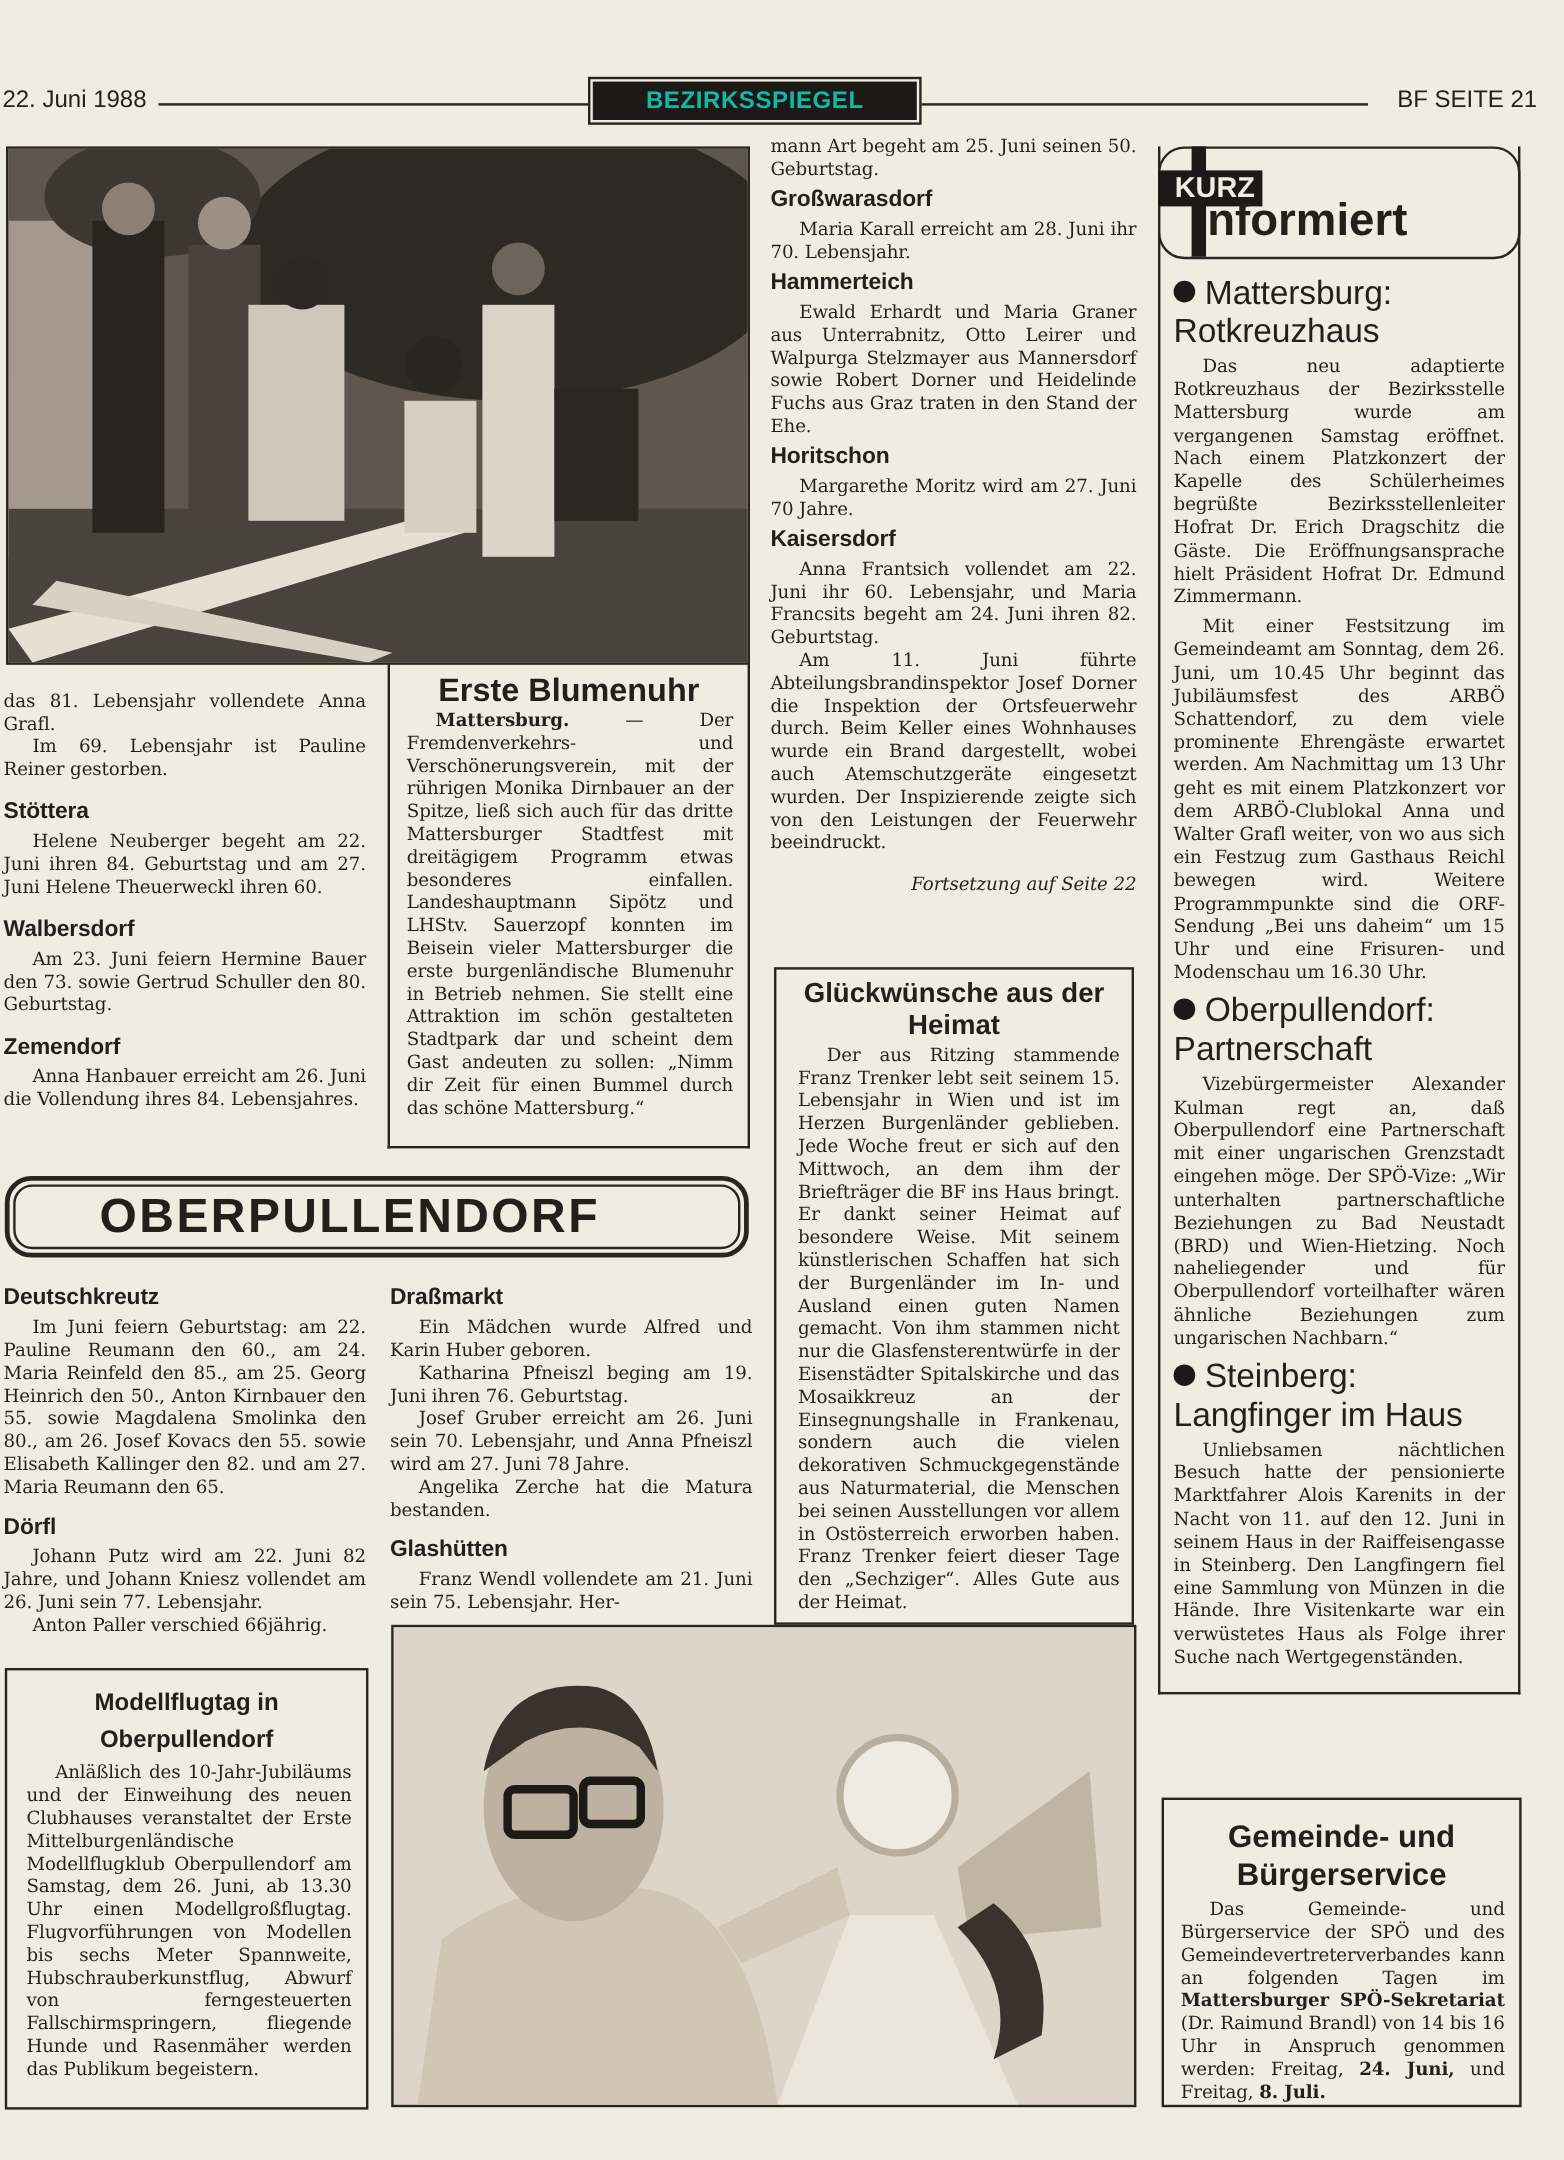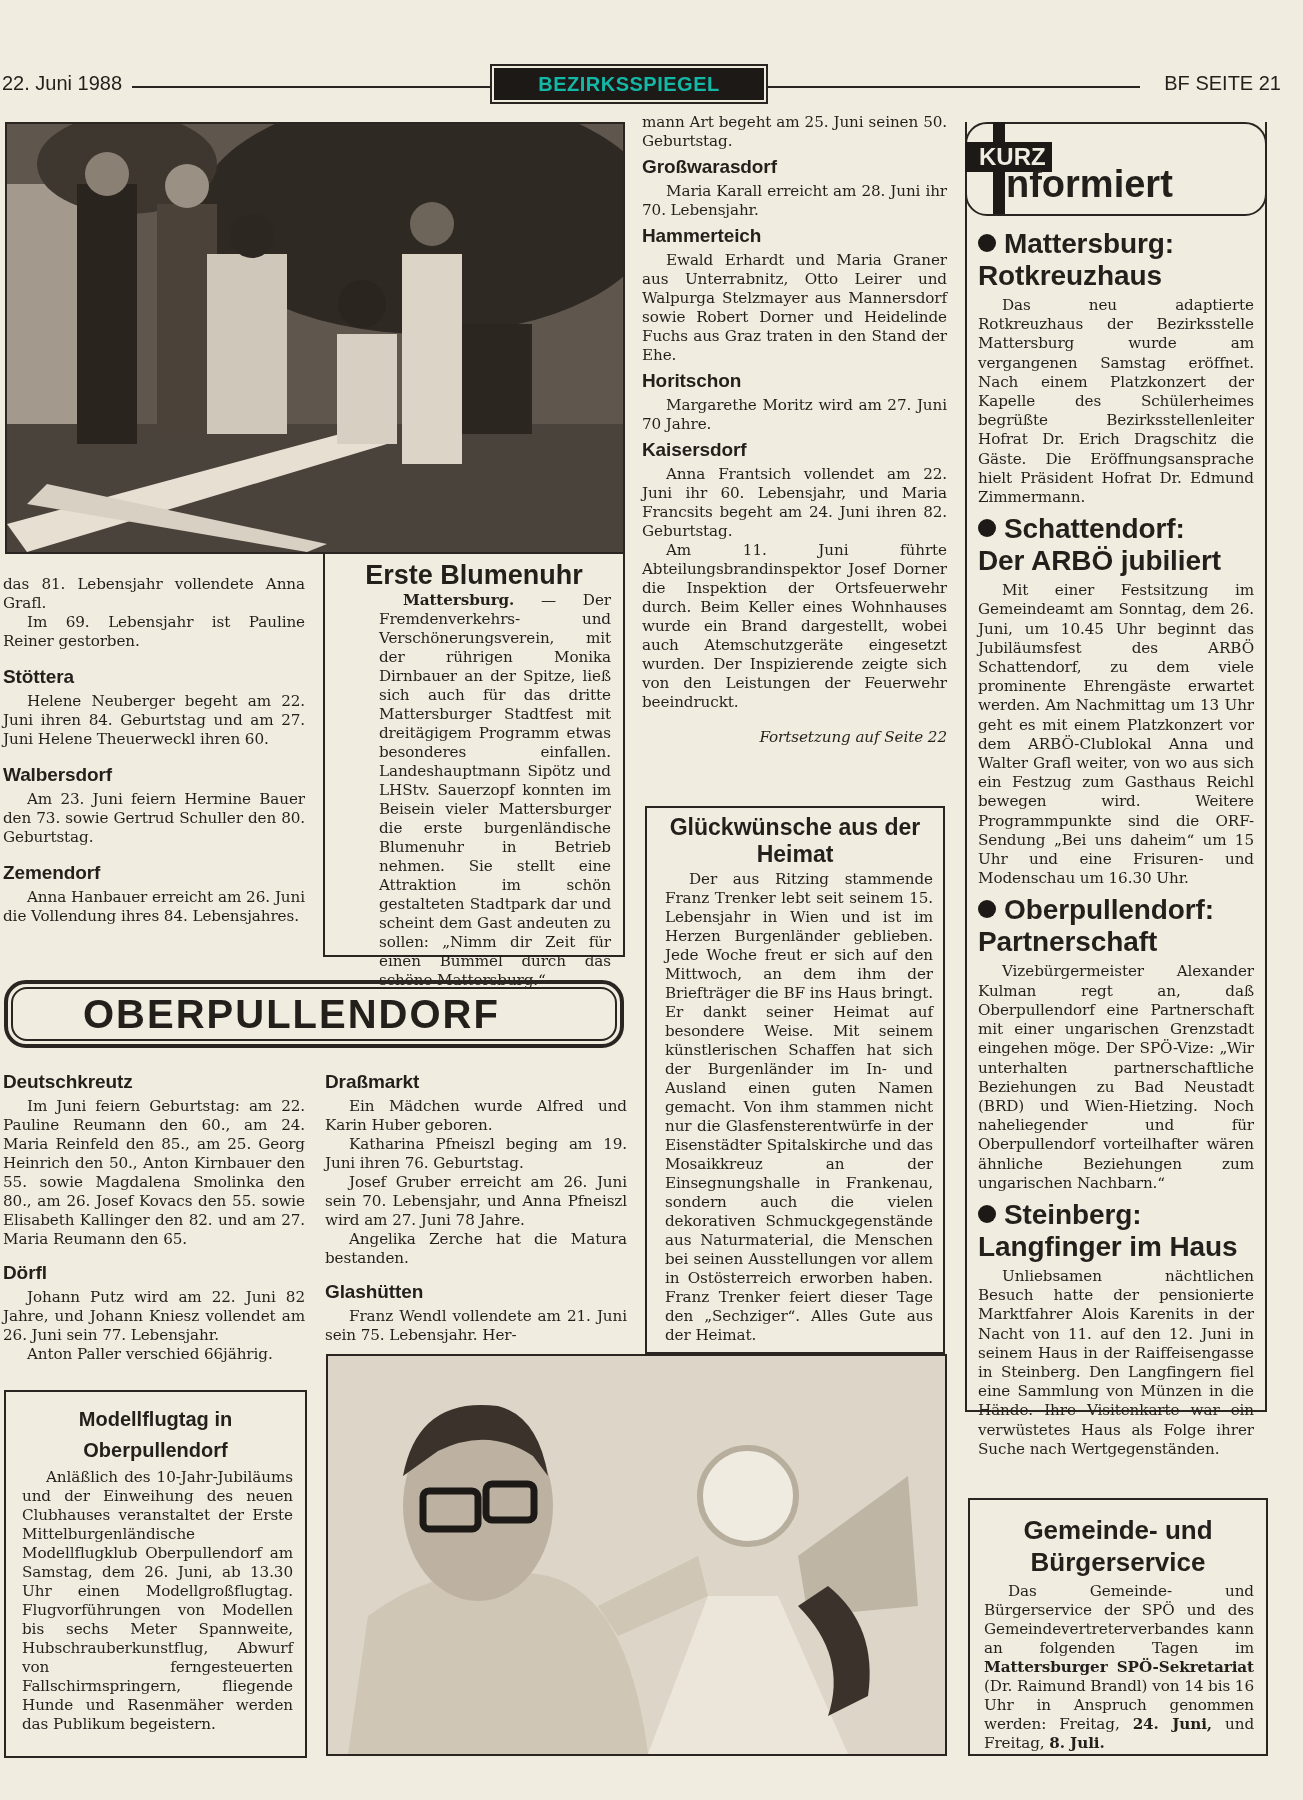--- a/index.html
+++ b/index.html
@@ -24,21 +24,21 @@
       radial-gradient(ellipse at 30% 40%, #6f655a 0%, transparent 45%),
       radial-gradient(ellipse at 70% 30%, #3d362f 0%, transparent 50%),
       linear-gradient(180deg,#55504a 0%,#8b8378 55%,#463f38 100%);
       border:2px solid #2a2520;box-sizing:border-box;overflow:hidden;}
   .photo2{background:
       radial-gradient(ellipse at 28% 35%, #3f3730 0%, transparent 22%),
       radial-gradient(ellipse at 66% 40%, #c9c0b1 0%, transparent 30%),
       linear-gradient(180deg,#e3dccf 0%,#d6cebf 60%,#b8af9f 100%);
       border:2px solid #2a2520;box-sizing:border-box;overflow:hidden;}
   .bullet{display:inline-block;width:18px;height:18px;border-radius:50%;background:#1c1916;margin-right:8px;vertical-align:middle;position:relative;top:-3px;}
-  .rh{font-family:"Liberation Sans",sans-serif;font-weight:bold;font-size:28px;line-height:32px;margin:6px 0 4px 0;}
+  .rh{font-family:"Liberation Sans",sans-serif;font-weight:normal;font-size:28px;line-height:32px;margin:6px 0 4px 0;}
   .rb{font-size:15.2px;line-height:19.2px;}
   .center{text-align:center;}
 </style>
 </head>
 <body>
 
 <div class="abs hdr-left">22. Juni 1988</div>
 <div class="abs hdr-line" style="left:132px;width:358px;"></div>
 <div class="abs mast">
   <div class="mast-in">BEZIRKSSPIEGEL</div>
@@ -75,21 +75,21 @@
   <div class="sh" style="margin-top:14px;">Stöttera</div>
   <p>Helene Neuberger begeht am 22. Juni ihren 84. Geburtstag und am 27. Juni Helene Theuerweckl ihren 60.</p>
   <div class="sh" style="margin-top:14px;">Walbersdorf</div>
   <p>Am 23. Juni feiern Hermine Bauer den 73. sowie Gertrud Schuller den 80. Geburtstag.</p>
   <div class="sh" style="margin-top:14px;">Zemendorf</div>
   <p>Anna Hanbauer erreicht am 26. Juni die Vollendung ihres 84. Lebensjahres.</p>
 </div>
 
 <div class="abs" style="left:323px;top:553px;width:302px;height:404px;border-left:2px solid #2a2520;border-right:2px solid #2a2520;border-bottom:2px solid #2a2520;box-sizing:border-box;">
   <div class="hd center" style="font-size:27px;line-height:32px;margin-top:6px;">Erste Blumenuhr</div>
-  <div class="serif" style="padding:0 12px 0 14px;margin-left:40px;">
+  <div class="serif" style="padding:0 12px 0 14px;">
     <p><b>Mattersburg.</b><span> — Der Fremdenverkehrs- und Verschönerungsverein, mit der rührigen Monika Dirnbauer an der Spitze, ließ sich auch für das dritte Mattersburger Stadtfest mit dreitägigem Programm etwas besonderes einfallen. Landeshauptmann Sipötz und LHStv. Sauerzopf konnten im Beisein vieler Mattersburger die erste burgenländische Blumenuhr in Betrieb nehmen. Sie stellt eine Attraktion im schön gestalteten Stadtpark dar und scheint dem Gast andeuten zu sollen: „Nimm dir Zeit für einen Bummel durch das schöne Mattersburg.“</span></p>
   </div>
 </div>
 
 <div class="abs serif" style="left:642px;top:113px;width:305px;">
   <p class="noind">mann Art begeht am 25. Juni seinen 50. Geburtstag.</p>
   <div class="sh">Großwarasdorf</div>
   <p>Maria Karall erreicht am 28. Juni ihr 70. Lebensjahr.</p>
   <div class="sh">Hammerteich</div>
   <p>Ewald Erhardt und Maria Graner aus Unterrabnitz, Otto Leirer und Walpurga Stelzmayer aus Mannersdorf sowie Robert Dorner und Heidelinde Fuchs aus Graz traten in den Stand der Ehe.</p>
@@ -161,21 +161,20 @@
   <div class="abs hd" style="left:-2px;top:18px;background:#1c1916;color:#f1ece0;font-size:24px;line-height:30px;padding:0 6px 0 14px;">KURZ</div>
   <div class="abs hd" style="left:39px;top:38px;font-size:38px;line-height:44px;">nformiert</div>
 </div>
 
 <div class="abs serif" style="left:978px;top:222px;width:276px;">
   <div>
     <div class="rh"><span class="bullet"></span><span>Mattersburg:</span><br><span>Rotkreuzhaus</span></div>
     <p class="rb">Das neu adaptierte Rotkreuzhaus der Bezirksstelle Mattersburg wurde am vergangenen Samstag eröffnet. Nach einem Platzkonzert der Kapelle des Schülerheimes begrüßte Bezirksstellenleiter Hofrat Dr. Erich Dragschitz die Gäste. Die Eröffnungsansprache hielt Präsident Hofrat Dr. Edmund Zimmermann.</p>
   </div>
   <div style="margin-top:6px;">
-    <div class="rh"><span class="bullet"></span><span>Schattendorf:</span><br><span>Der ARBÖ jubiliert</span></div>
     <p class="rb">Mit einer Festsitzung im Gemeindeamt am Sonntag, dem 26. Juni, um 10.45 Uhr beginnt das Jubiläumsfest des ARBÖ Schattendorf, zu dem viele prominente Ehrengäste erwartet werden. Am Nachmittag um 13 Uhr geht es mit einem Platzkonzert vor dem ARBÖ-Clublokal Anna und Walter Grafl weiter, von wo aus sich ein Festzug zum Gasthaus Reichl bewegen wird. Weitere Programmpunkte sind die ORF-Sendung „Bei uns daheim“ um 15 Uhr und eine Frisuren- und Modenschau um 16.30 Uhr.</p>
   </div>
   <div style="margin-top:6px;">
     <div class="rh"><span class="bullet"></span><span>Oberpullendorf:</span><br><span>Partnerschaft</span></div>
     <p class="rb">Vizebürgermeister Alexander Kulman regt an, daß Oberpullendorf eine Partnerschaft mit einer ungarischen Grenzstadt eingehen möge. Der SPÖ-Vize: „Wir unterhalten partnerschaftliche Beziehungen zu Bad Neustadt (BRD) und Wien-Hietzing. Noch naheliegender und für Oberpullendorf vorteilhafter wären ähnliche Beziehungen zum ungarischen Nachbarn.“</p>
   </div>
   <div style="margin-top:6px;">
     <div class="rh"><span class="bullet"></span><span>Steinberg:</span><br><span>Langfinger im Haus</span></div>
     <p class="rb">Unliebsamen nächtlichen Besuch hatte der pensionierte Marktfahrer Alois Karenits in der Nacht von 11. auf den 12. Juni in seinem Haus in der Raiffeisengasse in Steinberg. Den Langfingern fiel eine Sammlung von Münzen in die Hände. Ihre Visitenkarte war ein verwüstetes Haus als Folge ihrer Suche nach Wertgegenständen.</p>
   </div>

